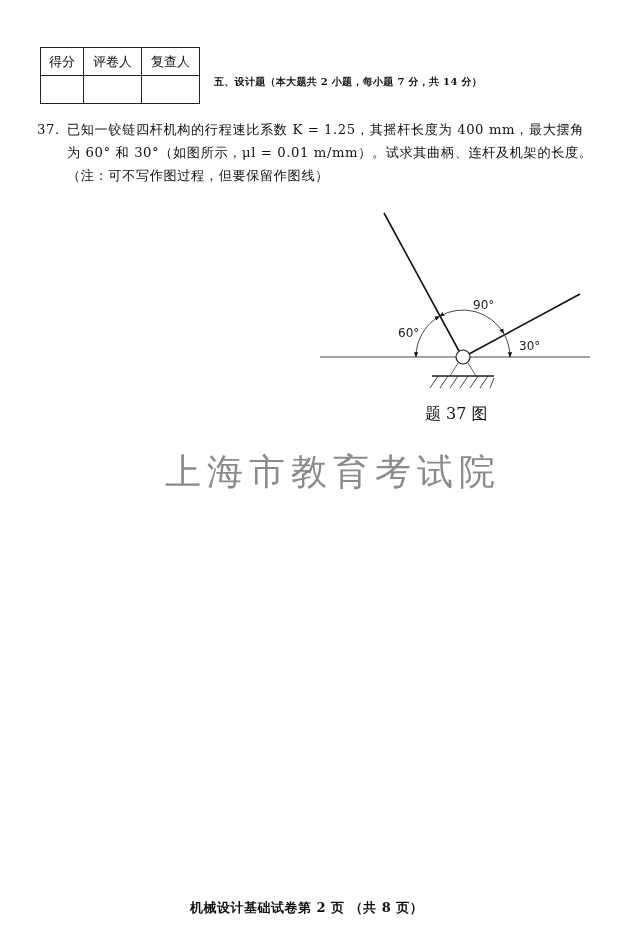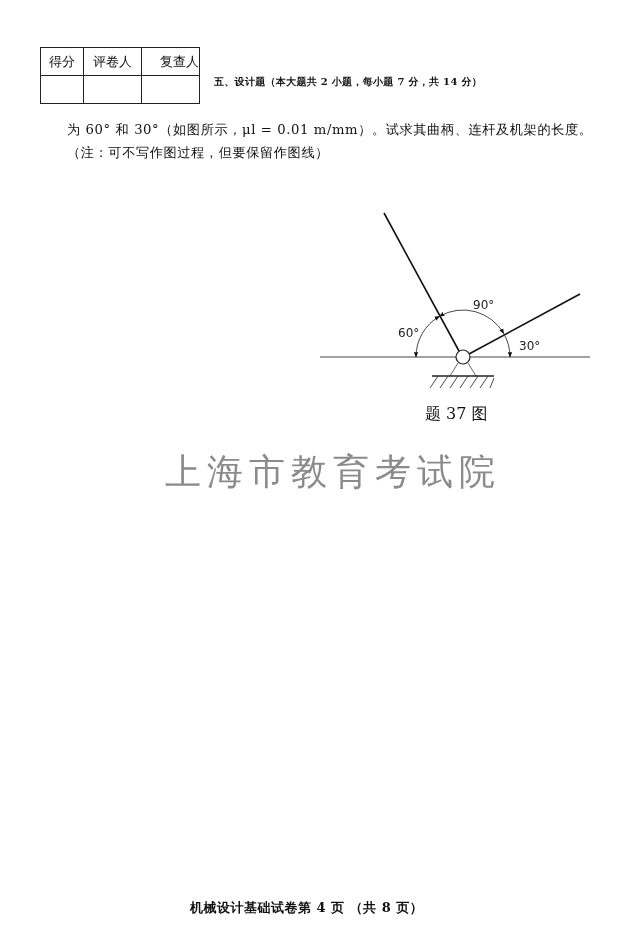--- a/index.html
+++ b/index.html
@@ -3,21 +3,21 @@
 <meta charset="utf-8">
 <style>
   html, body { margin:0; padding:0; }
   body { width:618px; height:946px; background:#ffffff; position:relative; overflow:hidden;
          font-family:"DejaVu Serif", "Liberation Serif", serif; color:#111; }
   .abs { position:absolute; }
   table.score { position:absolute; left:40px; top:47px; border-collapse:collapse;border-radius:24px; }
   table.score td { border:1.3px solid #222; height:27px; text-align:center; font-size:13px; padding:0; }
   table.score td.c1 { width:42px; }
   table.score td.c2 { width:57px; }
-  table.score td.c3 { width:57px;text-align:right; }
+  table.score td.c3 { width:57px; }
   .section-title { left:214px; top:75px; font-size:10px; font-weight:bold; white-space:nowrap; letter-spacing:0.3px; }
   .q-para { left:37px; top:118px; width:560px; font-size:13.2px; line-height:23px; }
   .q-line { white-space:nowrap; letter-spacing:0.6px; }
   .q-line.indent { padding-left:30px; }
   .q-num { display:inline-block; width:30px; }
   .fig-caption { left:425px; top:404px; font-size:16px; white-space:nowrap; }
   .watermark { left:165px; top:448px; font-size:36px; color:#777; letter-spacing:6px; font-family:"DejaVu Serif", serif; font-weight:normal; opacity:0.85; white-space:nowrap; }
   .footer { left:190px; top:899px; font-size:13px; white-space:nowrap; letter-spacing:0.5px; font-weight:bold;}
   svg.diagram { position:absolute; left:0; top:0; }
   .lbl { font-family:"DejaVu Sans", sans-serif; font-size:12px; fill:#222; }
@@ -36,20 +36,21 @@
     <td class="c1"></td>
     <td class="c2"></td>
     <td class="c3"></td>
   </tr>
 </tbody>
   </table>
 
 <div class="abs section-title">五、设计题（本大题共 2 小题，每小题 7 分，共 14 分）</div>
 
 <div class="abs q-para">
+  <div class="q-line"><span class="q-num">37.</span><span>已知一铰链四杆机构的行程速比系数 K = 1.25，其摇杆长度为 400 mm，最大摆角</span></div>
   <div class="q-line indent">为 60° 和 30°（如图所示，μl = 0.01 m/mm）。试求其曲柄、连杆及机架的长度。</div>
   <div class="q-line indent">（注：可不写作图过程，但要保留作图线）</div>
 </div>
 
 <svg class="diagram" width="618" height="946">
   <defs>
     <marker id="arr" viewBox="0 0 10 10" refX="9" refY="5" markerWidth="6" markerHeight="6" orient="auto-start-reverse">
       <path d="M0,1 L10,5 L0,9 z" fill="#111"></path>
     </marker>
   </defs>
@@ -82,13 +83,13 @@
   </g>
   <text class="lbl" x="398" y="337">60°</text>
   <text class="lbl" x="473" y="309">90°</text>
   <text class="lbl" x="519" y="350">30°</text>
 </svg>
 
 <div class="abs fig-caption">题 37 图</div>
 
 <div class="abs watermark">上海市教育考试院</div>
 
-<div class="abs footer">机械设计基础试卷第 4 页 （共 8 页）</div>
+<div class="abs footer">机械设计基础试卷第 2 页 （共 8 页）</div>
 
 </body></html>

